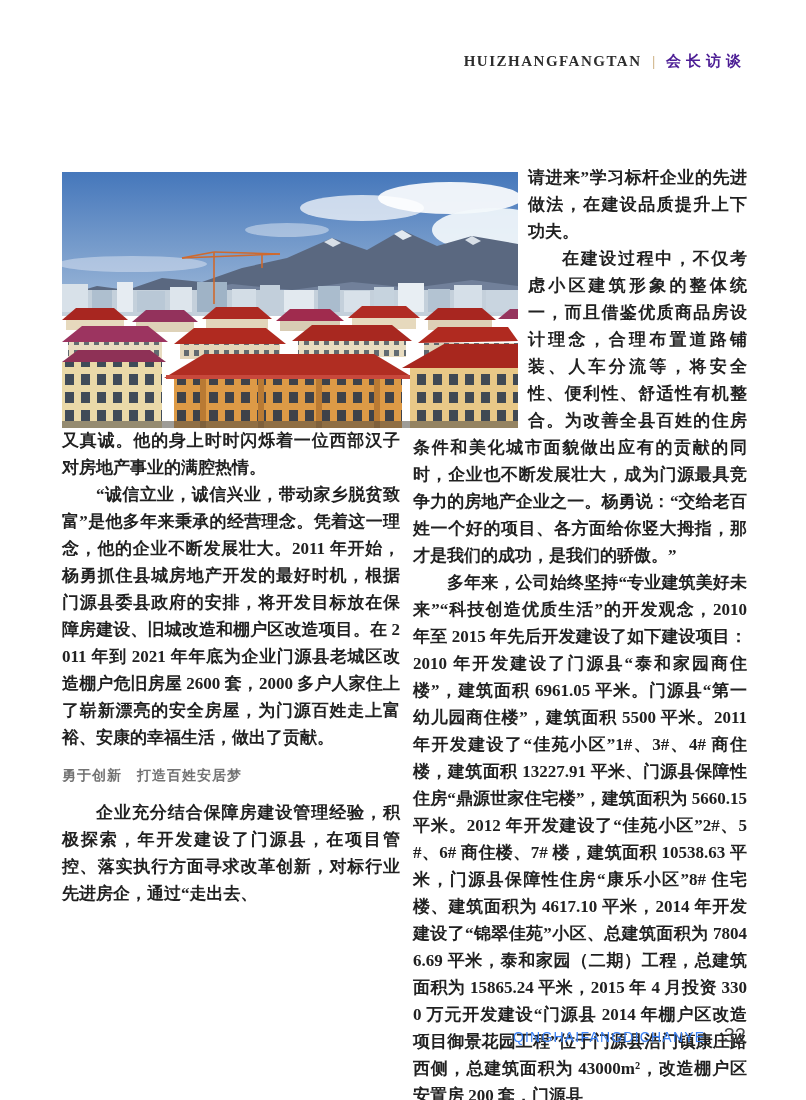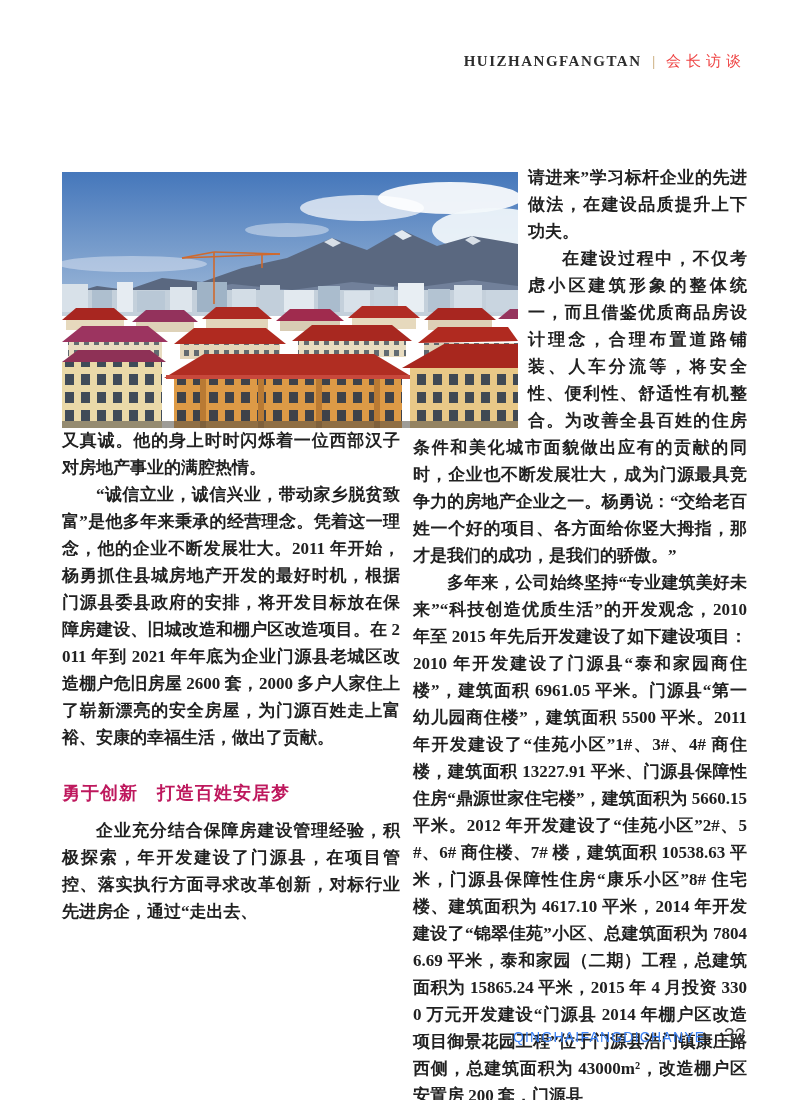--- a/index.html
+++ b/index.html
@@ -3,38 +3,38 @@
 <meta charset="utf-8">
 <style>
   html,body{margin:0;padding:0;background:#ffffff;}
   .page{position:relative;width:806px;height:1100px;background:#ffffff;overflow:hidden;
         font-family:"Liberation Serif","DejaVu Serif",serif;color:#212121;}
 
   
   .mag-header{position:absolute;top:52px;right:60px;font-size:15px;white-space:nowrap;}
   .mag-header .en{color:#2d2d2d;font-weight:bold;letter-spacing:1.5px;}
   .mag-header .sep{color:#be9a5f;font-weight:normal;margin:0 7px;}
-  .mag-header .cn{color:#ef4444;font-weight:normal;letter-spacing:5px;
+  .mag-header .cn{color:#4c1d95;font-weight:bold;letter-spacing:5px;
                   font-family:"Liberation Serif","DejaVu Serif",serif;}
 
   
   .photo{position:absolute;left:62px;top:172px;width:456px;height:256px;overflow:hidden;}
   .photo svg{display:block;}
 
   
   .col-left{position:absolute;left:62px;top:427px;width:338px;}
   .col-right{position:absolute;left:413px;top:164px;width:334px;}
   .photo-spacer{float:left;width:115px;height:270px;}
 
   p.body-par{margin:0;font-size:17px;line-height:27px;text-align:justify;
              text-justify:inter-ideograph;word-break:break-all;font-weight:bold;}
   p.indent{text-indent:2em;}
 
-  .section-heading{margin:29px 0 10px 0;line-height:27px;font-size:18px;font-weight:bold;
-                   color:#be185d;letter-spacing:1px;
+  .section-heading{margin:11px 0 10px 0;line-height:27px;font-size:14px;font-weight:bold;
+                   color:#737373;letter-spacing:1px;
                    font-family:"Liberation Sans","DejaVu Sans",sans-serif;white-space:pre-wrap;}
 
   
   .mag-footer{position:absolute;top:1024px;right:60px;white-space:nowrap;
               font-family:"Liberation Sans","DejaVu Sans",sans-serif;}
   .mag-footer .journal{font-size:14px;letter-spacing:1.2px;color:#3b82f6;}
   .mag-footer .pagenum{font-size:20px;color:#4a4a4a;margin-left:14px;font-weight:500;}
 </style>
 </head>
 <body>

